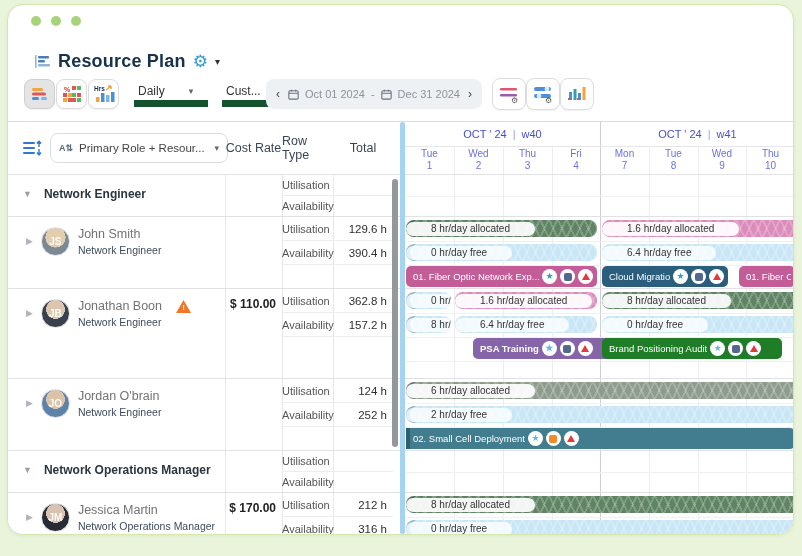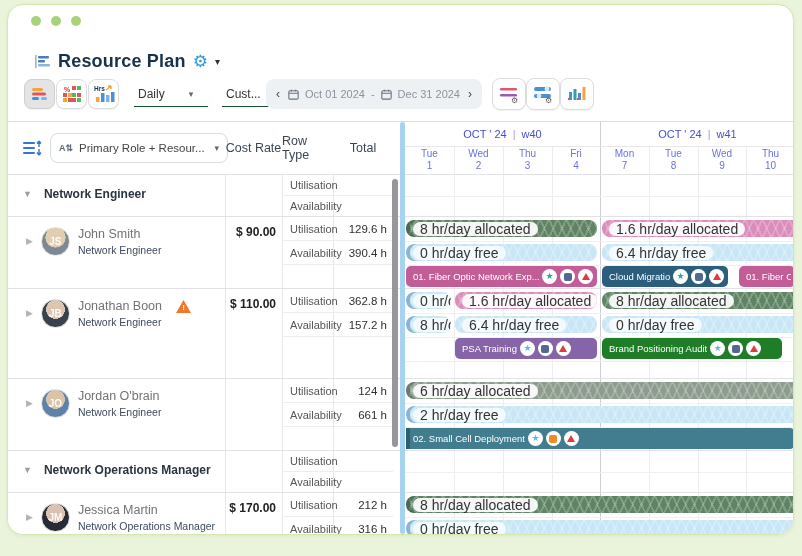--- a/index.html
+++ b/index.html
@@ -30,21 +30,21 @@
   
   .toolbar { position:absolute; left:0; top:72px; width:787px; height:36px; }
   .tbtn {
     position:absolute; width:31px; height:30px; background:#fff;
     border:1px solid #dcdcdc; border-radius:8px; display:flex; align-items:center; justify-content:center;
     box-shadow:0 1px 1px rgba(0,0,0,.05); cursor:pointer;
   }
   .tbtn.active { background:#e4e4e6; border-color:#cfcfcf; }
   .sel {
     position:absolute; top:4px; height:26px; display:flex; align-items:center; gap:24px;
-    font-size:12px; color:#333; border-bottom:1px solid #14532d; padding:0 4px; cursor:pointer;
+    font-size:12px; color:#333; border-bottom:7px solid #14532d; padding:0 4px; cursor:pointer;
   }
   .sel .sel-caret { font-size:9px; color:#666; }
   .datebox {
     position:absolute; left:258px; top:2px; width:216px; height:30px;
     background:#eef1f3; border-radius:8px; display:flex; align-items:center; gap:6px; padding:0 8px;
   }
   .nav-chev { font-size:12px; color:#444; cursor:pointer; padding:0 2px; }
   .cal { display:block; }
   .date-txt { font-size:11px; color:#8d939c; white-space:nowrap; }
   .dash { font-size:11px; color:#8d939c; }
@@ -77,21 +77,21 @@
   .wsep { color:#9ba0e6; font-weight:300; }
   .day-cell { position:absolute; top:24px; height:28px; display:flex; flex-direction:column; align-items:center; justify-content:center; font-size:10px; color:#6a71e2; line-height:1.25; }
 
   
   .block { position:absolute; left:0; width:787px; border-top:1px solid #e2e2e6; }
   .cell { position:absolute; top:0; bottom:0; }
   .c-name { left:0; width:217px; }
   .c-cost { left:217px; width:57px; text-align:right; padding:8px 6px 0 0; font-size:12px; color:#222; font-weight:700; }
   .c-rt { left:274px; width:51px; }
   .c-tot { left:325px; width:60px; }
-  .rt-row { height:24px; line-height:24px; font-size:11px; color:#555; padding-left:8px; border-bottom:1px solid #ededf0; }
+  .rt-row { height:24px; line-height:24px; font-size:11px; color:#555; border-bottom:1px solid #ededf0; }
   .rt-row.no-b { border-bottom:none; }
   .tot-row { height:24px; line-height:24px; font-size:11.5px; color:#2f2f2f; text-align:right; padding-right:6px; border-bottom:1px solid #ededf0; }
   .tot-row.no-b { border-bottom:none; }
   .g-rt .rt-row, .g-rt .tot-row { height:21px; line-height:21px; }
   .group-head { display:flex; align-items:center; gap:12px; padding:12px 0 0 15px; }
   .gcaret { font-size:9px; color:#9aa0a6; cursor:pointer; }
   .gname { font-size:12px; font-weight:700; color:#2a3540; }
   .res-head { display:flex; align-items:flex-start; gap:8px; padding:10px 0 0 18px; }
   .rcaret { font-size:9px; color:#b0b4ba; margin-top:9px; cursor:pointer; }
   .avatar { width:29px; height:29px; border-radius:50%; flex:0 0 auto; display:flex; align-items:center; justify-content:center; font-size:10px; font-weight:700; color:rgba(255,255,255,.9); border:1px solid #e2e2e2; }
@@ -113,21 +113,21 @@
   .bar.alloc { height:17px; }
   .chev { background-image:
       repeating-linear-gradient(65deg, rgba(255,255,255,.20) 0 2px, transparent 2px 8px),
       repeating-linear-gradient(115deg, rgba(255,255,255,.20) 0 2px, transparent 2px 8px); }
   .bg-green { background-color:#5f8464; }
   .bg-pink  { background-color:#dc8cbb; }
   .bg-blue  { background-color:#c9e6f6; }
   .bg-gg    { background-color:#8d9c8d; }
   .clip-l { box-shadow:inset 4px 0 0 rgba(20,40,60,.30); }
   .clip-r { border-top-right-radius:0; border-bottom-right-radius:0; }
-  .pill { background:rgba(255,255,255,.92); border-radius:9px; font-size:14px; line-height:14px; padding:0 7px; margin-left:7px; color:#333; white-space:nowrap; }
+  .pill { background:rgba(255,255,255,.92); border-radius:9px; font-size:10px; line-height:14px; padding:0 25px; margin-left:0; color:#333; white-space:nowrap; }
   .booking { height:21px; border-radius:5px; color:#fff; font-size:9.5px; gap:3px; padding:0 4px 0 7px; white-space:nowrap; cursor:pointer; }
   .bk-pink   { background:#c25d97; }
   .bk-navy   { background:#2b5d7c; }
   .bk-purple { background:#8565a8; }
   .bk-green  { background:#1e7d26; }
   .bk-teal   { background:#417d8e; }
   .bk-label { overflow:hidden; text-overflow:clip; }
   .sicon { width:15px; height:15px; background:#fff; border-radius:50%; display:inline-flex; align-items:center; justify-content:center; flex:0 0 auto; }
   .st-star { color:#2fa3ad; font-size:9px; line-height:1; }
   .st-star.lb { color:#66b7e8; }
@@ -356,21 +356,20 @@
       <div class="cell c-name">
         <div class="res-head">
           <span class="rcaret">▶</span>
           <span class="avatar av-js">JS</span>
           <span>
             <div class="rname">John Smith</div>
             <div class="rrole">Network Engineer</div>
           </span>
         </div>
       </div>
-      <div class="cell c-cost">$ 90.00</div>
       <div class="cell c-rt">
         <div class="rt-row">Utilisation</div>
         <div class="rt-row">Availability</div>
       </div>
       <div class="cell c-tot">
         <div class="tot-row">129.6 h</div>
         <div class="tot-row">390.4 h</div>
       </div>
       <div class="chline" style="top:24px;"></div>
       <div class="chline" style="top:48px;"></div>
@@ -454,21 +453,21 @@
       </div>
       <div class="bar alloc chev bg-blue clip-l" style="left:398px; top:27px; width:45px; box-shadow:inset 4px 0 0 rgba(60,120,170,.45);">
         <span class="pill" style="background:rgba(255,255,255,.78);">8 hr/day</span>
       </div>
       <div class="bar alloc chev bg-blue" style="left:447px; top:27px; width:142px;">
         <span class="pill" style="background:rgba(255,255,255,.78);">6.4 hr/day free</span>
       </div>
       <div class="bar alloc chev bg-blue clip-r" style="left:594px; top:27px; width:193px;">
         <span class="pill" style="background:rgba(255,255,255,.78);">0 hr/day free</span>
       </div>
-      <div class="bar booking bk-purple" style="left:447px; top:49px; width:142px;">
+      <div class="bar booking bk-purple" style="left:465px; top:49px; width:142px;font-weight:bold;">
         <span class="bk-label">PSA Training</span>
         <span class="sicon">
             <span class="st-star lb">★</span>
           </span>
         <span class="sicon">
             <span class="st-sq"></span>
           </span>
         <span class="sicon">
             <span class="st-tri"></span>
           </span>
@@ -497,21 +496,21 @@
             <div class="rrole">Network Engineer</div>
           </span>
         </div>
       </div>
       <div class="cell c-rt">
         <div class="rt-row">Utilisation</div>
         <div class="rt-row">Availability</div>
       </div>
       <div class="cell c-tot">
         <div class="tot-row">124 h</div>
-        <div class="tot-row">661 h</div>
+        <div class="tot-row">252 h</div>
       </div>
       <div class="chline" style="top:24px;"></div>
       <div class="chline" style="top:48px;"></div>
 
       <div class="bar alloc chev bg-gg clip-l clip-r" style="left:398px; top:3px; width:389px;">
         <span class="pill">6 hr/day allocated</span>
       </div>
       <div class="bar alloc chev bg-blue clip-l clip-r" style="left:398px; top:27px; width:389px; box-shadow:inset 4px 0 0 rgba(60,120,170,.45);">
         <span class="pill" style="background:rgba(255,255,255,.78);">2 hr/day free</span>
       </div>

